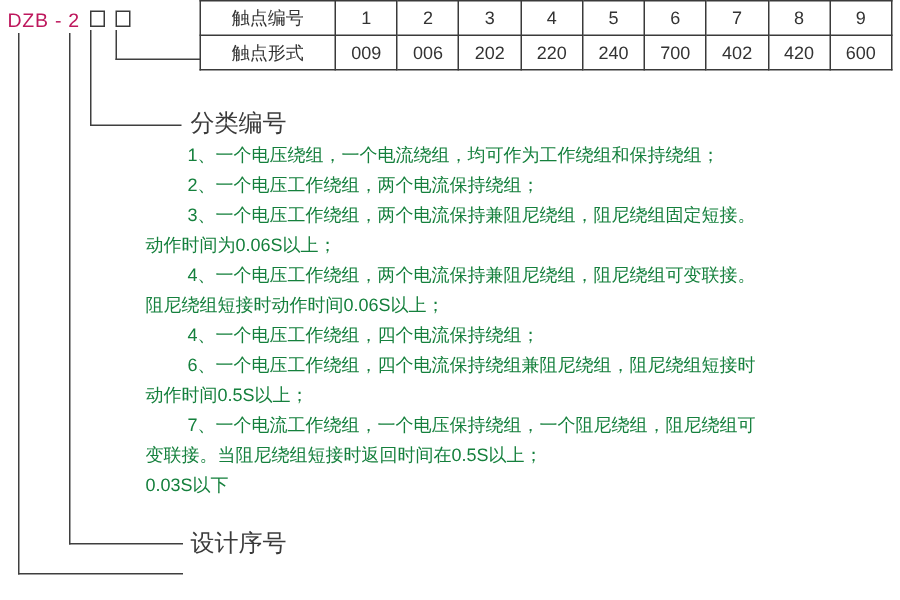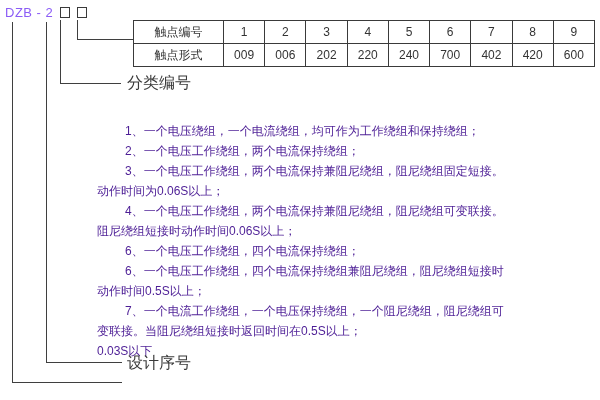--- a/index.html
+++ b/index.html
@@ -12,43 +12,43 @@
     font-family: "Liberation Sans", "DejaVu Sans", sans-serif;
     color: #3a3a3a;
   }
 
   
   .model-code {
     position: absolute;
     left: 5px;
     top: 5px;
     display: flex;
-    align-items: flex-start;
+    align-items: center;
     font-size: 13px;
     letter-spacing: 0.5px;
-    color: #8b5cf6;
+    color: #be185d;
     white-space: pre;
   }
   .ph-box {
     width: 8px;
     height: 9px;
     border: 1px solid #3a3a3a;
     margin-left: 7px;
     margin-top: 2px;
     display: inline-block;
   }
 
   
   .cline { position: absolute; background: #3f3f3f; }
 
   
   .contact-table {
     position: absolute;
     left: 133px;
-    top: 20px;
+    top: 0;
     border-collapse: collapse;
     table-layout: fixed;
     width: 462px;
     font-size: 12px;
     color: #333333;
   }
   .contact-table td {
     border: 1px solid #3a3a3a;
     text-align: center;
     vertical-align: middle;
@@ -69,22 +69,21 @@
   }
   .cls-label    { left: 127px; top: 76px; }
   .design-label { left: 127px; top: 356px; }
   .bottom-label { left: 128px; top: 376px; }
 
   .cls-list {
     position: absolute;
     left: 97px;
     top: 93px;
     font-size: 12px;
-    color: #4c1d95;
-    margin-top: 28px;
+    color: #15803d;
   }
   .cls-list .line {
     height: 20px;
     line-height: 20px;
     white-space: nowrap;
   }
   .cls-list .line.first { padding-left: 28px; }
 </style>
 </head>
 <body>
@@ -138,21 +137,21 @@
     </table>
 
   <div class="cls-label">分类编号</div>
   <div class="cls-list" id="cls-list">
       <div class="line first">1、一个电压绕组，一个电流绕组，均可作为工作绕组和保持绕组；</div>
       <div class="line first">2、一个电压工作绕组，两个电流保持绕组；</div>
       <div class="line first">3、一个电压工作绕组，两个电流保持兼阻尼绕组，阻尼绕组固定短接。</div>
       <div class="line">动作时间为0.06S以上；</div>
       <div class="line first">4、一个电压工作绕组，两个电流保持兼阻尼绕组，阻尼绕组可变联接。</div>
       <div class="line">阻尼绕组短接时动作时间0.06S以上；</div>
-      <div class="line first">6、一个电压工作绕组，四个电流保持绕组；</div>
+      <div class="line first">4、一个电压工作绕组，四个电流保持绕组；</div>
       <div class="line first">6、一个电压工作绕组，四个电流保持绕组兼阻尼绕组，阻尼绕组短接时</div>
       <div class="line">动作时间0.5S以上；</div>
       <div class="line first">7、一个电流工作绕组，一个电压保持绕组，一个阻尼绕组，阻尼绕组可</div>
       <div class="line">变联接。当阻尼绕组短接时返回时间在0.5S以上；</div>
       <div class="line">0.03S以下</div>
     </div>
 
   <div class="design-label">设计序号</div>
 
 

